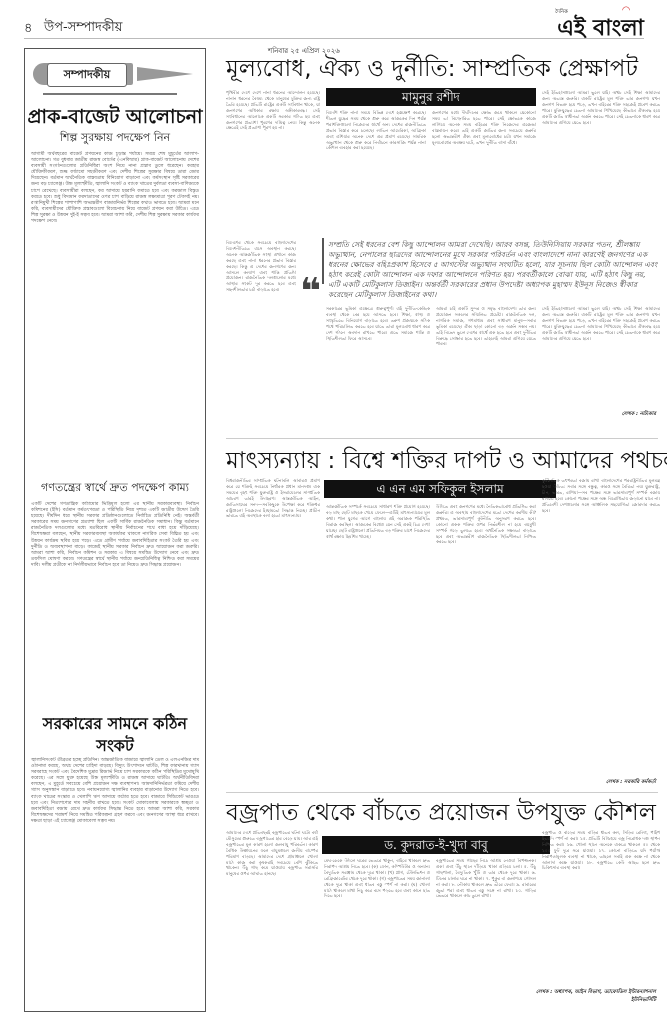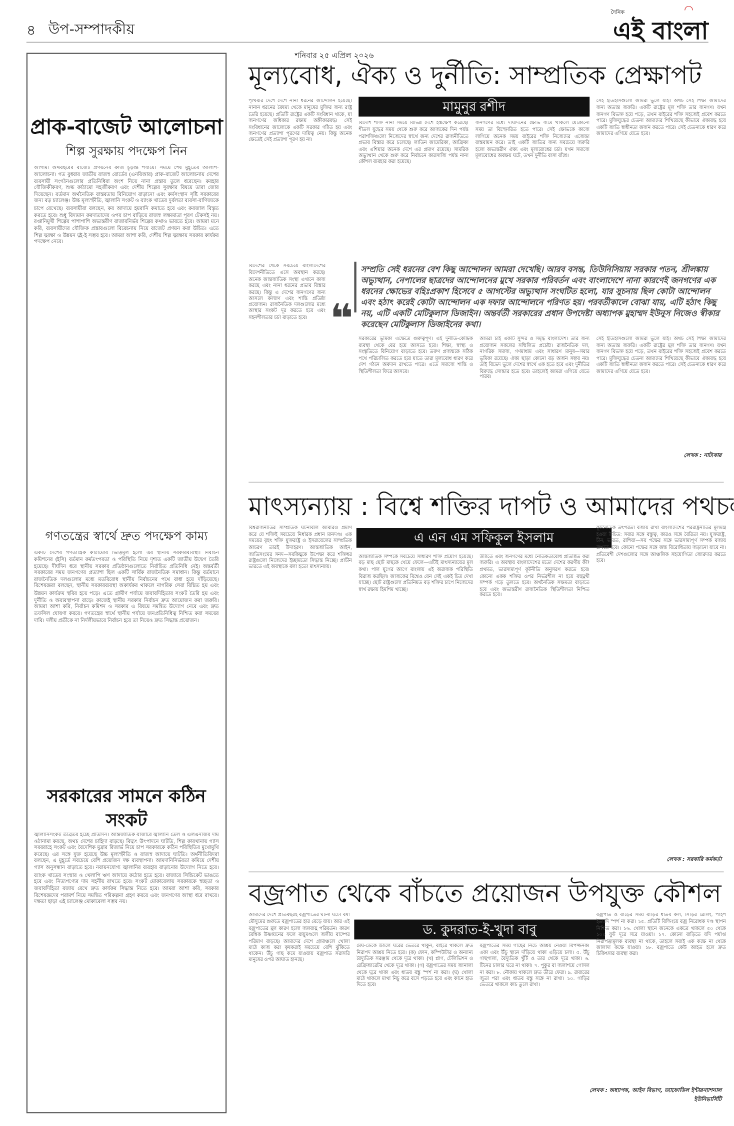--- a/index.html
+++ b/index.html
@@ -20,61 +20,67 @@
   .mast .rule{position:absolute;left:10px;top:34px;width:134px;height:2px;background:#777;}
 
   .ed-h{font-size:19px;text-align:center;line-height:22px;color:#111;margin:0;}
   .ed-sub{font-size:11px;text-align:center;color:#222;margin:2px 0 3px;}
   .ed-body{font-size:4.6px;line-height:6.1px;color:#555;text-align:justify;padding:0 6px;margin:0;}
   .ed{position:absolute;left:0;width:180px;}
 
   .a-title{position:absolute;left:226px;font-size:23px;color:#111;white-space:nowrap;}
   .author{position:absolute;background:#111;color:#fff;text-align:center;font-size:12px;line-height:18px;}
   .col{position:absolute;font-size:4.4px;line-height:5.9px;color:#555;text-align:justify;margin:0;overflow:hidden;}
-  .quote{position:absolute;left:328px;top:240px;width:330px;font-size:7.4px;line-height:10px;font-style:italic;font-weight:bold;color:#444;}
+  .quote{position:absolute;left:328px;top:240px;width:330px;font-size:7.4px;line-height:10px;font-style:italic;font-weight:normal;color:#444;}
   .qmark{position:absolute;left:300px;top:270px;font-size:36px;font-weight:bold;color:#444;}
   .qbar{position:absolute;left:322px;top:238px;width:2px;height:46px;background:#555;}
   .byline{position:absolute;font-size:5px;font-style:italic;font-weight:bold;color:#222;text-align:right;}
   .divider{position:absolute;left:226px;width:432px;height:1px;background:#ccc;}
 </style>
 </head>
 <body>
 
 <div class="hdr">
   <span class="pg-num">৪</span>
   <span class="sec">উপ-সম্পাদকীয়</span>
   <span class="date">শনিবার ২৫ এপ্রিল ২০২৬</span>
   <span class="logo">
     <small>দৈনিক</small>
     <span>এই বাংলা</span>
     <span class="dot" style="position:absolute;right:14px;top:-6px;font-size:10px;">◠</span>
   </span>
 </div>
 
 <div class="leftbox">
+  <div class="mast">
+    <div class="tube"></div>
+    <div class="label">সম্পাদকীয়</div>
+    <div class="nib"></div>
+    <div class="rule"></div>
+  </div>
 
   <div class="ed" style="top:56px;">
     <h2 class="ed-h">প্রাক-বাজেট আলোচনা</h2>
     <div class="ed-sub">শিল্প সুরক্ষায় পদক্ষেপ নিন</div>
     <p class="ed-body" style="height:290px;overflow:hidden;">আগামী অর্থবছরের বাজেট প্রণয়নের কাজ চূড়ান্ত পর্যায়ে। সময়ে শেষ মুহূর্তের আলাপ-আলোচনা। গত বুধবার জাতীয় রাজস্ব বোর্ডের (এনবিআর) প্রাক-বাজেট আলোচনায় দেশের ব্যবসায়ী সংগঠনগুলোর প্রতিনিধিরা অংশ নিয়ে নানা প্রস্তাব তুলে ধরেছেন। করহার যৌক্তিকীকরণ, শুল্ক কাঠামো সহজীকরণ এবং দেশীয় শিল্পের সুরক্ষার বিষয়ে তারা জোর দিয়েছেন। বর্তমান অর্থনৈতিক বাস্তবতায় বিনিয়োগ বাড়ানো এবং কর্মসংস্থান সৃষ্টি সরকারের জন্য বড় চ্যালেঞ্জ। উচ্চ মূল্যস্ফীতি, জ্বালানি সংকট ও ব্যাংক খাতের দুর্বলতা ব্যবসা-বাণিজ্যকে চাপে রেখেছে। ব্যবসায়ীরা বলছেন, কর আদায়ে হয়রানি কমাতে হবে এবং করজাল বিস্তৃত করতে হবে। শুধু বিদ্যমান করদাতাদের ওপর চাপ বাড়িয়ে রাজস্ব লক্ষ্যমাত্রা পূরণ টেকসই নয়। রপ্তানিমুখী শিল্পের পাশাপাশি অভ্যন্তরীণ বাজারনির্ভর শিল্পের কথাও ভাবতে হবে। আমরা মনে করি, ব্যবসায়ীদের যৌক্তিক প্রস্তাবগুলো বিবেচনায় নিয়ে বাজেট প্রণয়ন করা উচিত। এতে শিল্প সুরক্ষা ও উন্নয়ন দুই-ই সম্ভব হবে। আমরা আশা করি, দেশীয় শিল্প সুরক্ষায় সরকার কার্যকর পদক্ষেপ নেবে।</p>
   </div>
 
   <div class="ed" style="top:428px;">
     <div class="ed-sub">গণতন্ত্রের স্বার্থে দ্রুত পদক্ষেপ কাম্য</div>
     <p class="ed-body" style="height:228px;overflow:hidden;">একটি দেশের গণতান্ত্রিক কাঠামোর ভিত্তিমূল হলো এর স্থানীয় সরকারব্যবস্থা। নির্বাচন কমিশনের (ইসি) বর্তমান কর্মতৎপরতা ও পরিস্থিতি নিয়ে দৃশ্যত একটি জাতীয় উদ্বেগ তৈরি হয়েছে। দীর্ঘদিন ধরে স্থানীয় সরকার প্রতিষ্ঠানগুলোতে নির্বাচিত প্রতিনিধি নেই। অন্তর্বর্তী সরকারের সময় জনগণের প্রত্যাশা ছিল একটি সার্বিক রাজনৈতিক সমাধান। কিন্তু বর্তমানে রাজনৈতিক দলগুলোর মধ্যে মতবিরোধ স্থানীয় নির্বাচনের পথে বাধা হয়ে দাঁড়িয়েছে। বিশেষজ্ঞরা বলছেন, স্থানীয় সরকারব্যবস্থা অকার্যকর থাকলে নাগরিক সেবা বিঘ্নিত হয় এবং উন্নয়ন কার্যক্রম স্থবির হয়ে পড়ে। এতে গ্রামীণ পর্যায়ে জবাবদিহিতার সংকট তৈরি হয় এবং দুর্নীতি ও অব্যবস্থাপনা বাড়ে। কাজেই স্থানীয় সরকার নির্বাচন দ্রুত আয়োজন করা জরুরি। আমরা আশা করি, নির্বাচন কমিশন ও সরকার এ বিষয়ে সমন্বিত উদ্যোগ নেবে এবং দ্রুত তফসিল ঘোষণা করবে। গণতন্ত্রের স্বার্থে স্থানীয় পর্যায়ে জনপ্রতিনিধিত্ব নিশ্চিত করা সময়ের দাবি। দলীয় প্রতীকে না নির্দলীয়ভাবে নির্বাচন হবে তা নিয়েও দ্রুত সিদ্ধান্ত প্রয়োজন।</p>
   </div>
 
   <div class="ed" style="top:664px;">
     <h2 class="ed-h" style="font-size:16px;">সরকারের সামনে কঠিন সংকট</h2>
     <p class="ed-body" style="height:250px;overflow:hidden;">জ্বালানিসংকট তীব্রতর হচ্ছে প্রতিদিন। আন্তর্জাতিক বাজারে জ্বালানি তেল ও এলএনজির দাম ওঠানামা করছে, অথচ দেশের চাহিদা বাড়ছে। বিদ্যুৎ উৎপাদনে ঘাটতি, শিল্প কারখানায় গ্যাস সরবরাহে সংকট এবং বৈদেশিক মুদ্রার রিজার্ভ নিয়ে চাপ সরকারকে কঠিন পরিস্থিতির মুখোমুখি করেছে। এর সঙ্গে যুক্ত হয়েছে উচ্চ মূল্যস্ফীতি ও রাজস্ব আদায়ে ঘাটতি। অর্থনীতিবিদরা বলছেন, এ মুহূর্তে সবচেয়ে বেশি প্রয়োজন দক্ষ ব্যবস্থাপনা। আমদানিনির্ভরতা কমিয়ে দেশীয় গ্যাস অনুসন্ধান বাড়াতে হবে। নবায়নযোগ্য জ্বালানির ব্যবহার বাড়ানোর উদ্যোগ নিতে হবে। ব্যাংক খাতের সংস্কার ও খেলাপি ঋণ আদায়ে কঠোর হতে হবে। বাজারে সিন্ডিকেট ভাঙতে হবে এবং নিত্যপণ্যের দাম সহনীয় রাখতে হবে। সংকট মোকাবেলায় সরকারকে স্বচ্ছতা ও জবাবদিহিতা বজায় রেখে দ্রুত কার্যকর সিদ্ধান্ত নিতে হবে। আমরা আশা করি, সরকার বিশেষজ্ঞদের পরামর্শ নিয়ে সমন্বিত পরিকল্পনা গ্রহণ করবে এবং জনগণের আস্থা ধরে রাখবে। দক্ষতা ছাড়া এই চ্যালেঞ্জ মোকাবেলা সম্ভব নয়।</p>
   </div>
 </div>
 
 <div class="a-title" style="top:50px;">মূল্যবোধ, ঐক্য ও দুর্নীতি: সাম্প্রতিক প্রেক্ষাপট</div>
-<div class="author" style="left:326px;top:88px;width:210px;font-family:Liberation Serif, serif;">মামুনুর রশীদ</div>
+<div class="author" style="left:326px;top:88px;width:210px;">মামুনুর রশীদ</div>
 <p class="col" style="left:226px;top:90px;width:94px;height:145px;">পৃথিবীর দেশে দেশে নানা ধরনের আন্দোলন হয়েছে। নানান ধরনের বৈষম্য থেকে মানুষের মুক্তির জন্য রাষ্ট্র তৈরি হয়েছে। প্রতিটি রাষ্ট্রের একটি সংবিধান থাকে, যা জনগণের অধিকার রক্ষায় অঙ্গীকারবদ্ধ। সেই সংবিধানের আলোকে একটি সরকার গঠিত হয় এবং জনগণের প্রত্যাশা পূরণের দায়িত্ব নেয়। কিন্তু অনেক ক্ষেত্রেই সেই প্রত্যাশা পূরণ হয় না।</p>
 <p class="col" style="left:326px;top:110px;width:100px;height:125px;">বিদেশি শক্তি নানা সময়ে বিভিন্ন দেশে হস্তক্ষেপ করেছে। শীতল যুদ্ধের সময় থেকে শুরু করে আজকের দিন পর্যন্ত পরাশক্তিগুলো নিজেদের স্বার্থে অন্য দেশের রাজনীতিতে প্রভাব বিস্তার করে চলেছে। লাতিন আমেরিকা, আফ্রিকা এবং এশিয়ার অনেক দেশে এর প্রমাণ রয়েছে। সামরিক অভ্যুত্থান থেকে শুরু করে নির্বাচনে কারসাজি পর্যন্ত নানা কৌশল ব্যবহার করা হয়েছে।</p>
 <p class="col" style="left:432px;top:110px;width:104px;height:125px;">জনগণের মধ্যে দীর্ঘদিনের ক্ষোভ জমে থাকলে যেকোনো সময় তা বিস্ফোরিত হতে পারে। সেই ক্ষোভকে কাজে লাগিয়ে অনেক সময় বাইরের শক্তি নিজেদের এজেন্ডা বাস্তবায়ন করে। তাই একটি জাতির জন্য সবচেয়ে জরুরি হলো অভ্যন্তরীণ ঐক্য এবং মূল্যবোধের চর্চা। যখন সমাজে মূল্যবোধের অবক্ষয় ঘটে, তখন দুর্নীতি বাসা বাঁধে।</p>
 <p class="col" style="left:542px;top:90px;width:118px;height:145px;">সেই ইতিহাসগুলো আমরা ভুলে যাই। অথচ সেই শিক্ষা আমাদের জন্য অত্যন্ত জরুরি। একটি রাষ্ট্রের মূল শক্তি তার জনগণ। যখন জনগণ বিভক্ত হয়ে পড়ে, তখন বাইরের শক্তি সহজেই প্রবেশ করতে পারে। মুক্তিযুদ্ধের চেতনা আমাদের শিখিয়েছে কীভাবে ঐক্যবদ্ধ হয়ে একটি জাতি স্বাধীনতা অর্জন করতে পারে। সেই চেতনাকে ধারণ করে আমাদের এগিয়ে যেতে হবে।</p>
 <div class="qbar"></div>
 <div class="qmark">❝</div>
 <div class="quote">সম্প্রতি সেই ধরনের বেশ কিছু আন্দোলন আমরা দেখেছি। আরব বসন্ত, তিউনিসিয়ায় সরকার পতন, শ্রীলঙ্কায় অভ্যুত্থান, নেপালের ছাত্রদের আন্দোলনের মুখে সরকার পরিবর্তন এবং বাংলাদেশে নানা কারণেই জনগণের এক ধরনের ক্ষোভের বহিঃপ্রকাশ হিসেবে ৫ আগস্টের অভ্যুত্থান সংঘটিত হলো, যার সূচনায় ছিল কোটা আন্দোলন এবং হঠাৎ করেই কোটা আন্দোলন এক দফার আন্দোলনে পরিণত হয়। পরবর্তীকালে বোঝা যায়, এটি হঠাৎ কিছু নয়, এটি একটি মেটিকুলাস ডিজাইন। অন্তর্বর্তী সরকারের প্রধান উপদেষ্টা অধ্যাপক মুহাম্মদ ইউনূস নিজেও স্বীকার করেছেন মেটিকুলাস ডিজাইনের কথা।</div>
 <p class="col" style="left:226px;top:240px;width:70px;height:190px;">বিদেশের থেকে সবচেয়ে বাংলাদেশের বিদেশনীতিতে এসে অবস্থান করছে। অনেক আন্তর্জাতিক সংস্থা এখানে কাজ করছে এবং নানা ধরনের প্রভাব বিস্তার করছে। কিন্তু এ দেশের জনগণের জন্য আসলে কল্যাণ এবং শান্তি প্রতিষ্ঠা প্রয়োজন। রাজনৈতিক দলগুলোর মধ্যে আস্থার সংকট দূর করতে হবে এবং সহনশীলতার চর্চা বাড়াতে হবে।</p>
 <p class="col" style="left:326px;top:306px;width:104px;height:124px;">সরকারের ভূমিকা এক্ষেত্রে গুরুত্বপূর্ণ। এই দুর্নীতি-কেন্দ্রিক ব্যবস্থা থেকে বের হয়ে আসতে হবে। শিক্ষা, স্বাস্থ্য ও সংস্কৃতিতে বিনিয়োগ বাড়াতে হবে। তরুণ প্রজন্মকে সঠিক পথে পরিচালিত করতে হবে যাতে তারা মূল্যবোধ ধারণ করে দেশ গঠনে অবদান রাখতে পারে। এতে সমাজে শান্তি ও স্থিতিশীলতা ফিরে আসবে।</p>
 <p class="col" style="left:436px;top:306px;width:100px;height:124px;">আমরা চাই একটি সুন্দর ও সমৃদ্ধ বাংলাদেশ। তার জন্য প্রয়োজন সকলের সম্মিলিত প্রচেষ্টা। রাজনৈতিক দল, নাগরিক সমাজ, গণমাধ্যম এবং সাধারণ মানুষ—সবার ভূমিকা রয়েছে। ঐক্য ছাড়া কোনো বড় অর্জন সম্ভব নয়। তাই বিভেদ ভুলে দেশের স্বার্থে এক হতে হবে এবং দুর্নীতির বিরুদ্ধে সোচ্চার হতে হবে। তাহলেই আমরা এগিয়ে যেতে পারব।</p>

